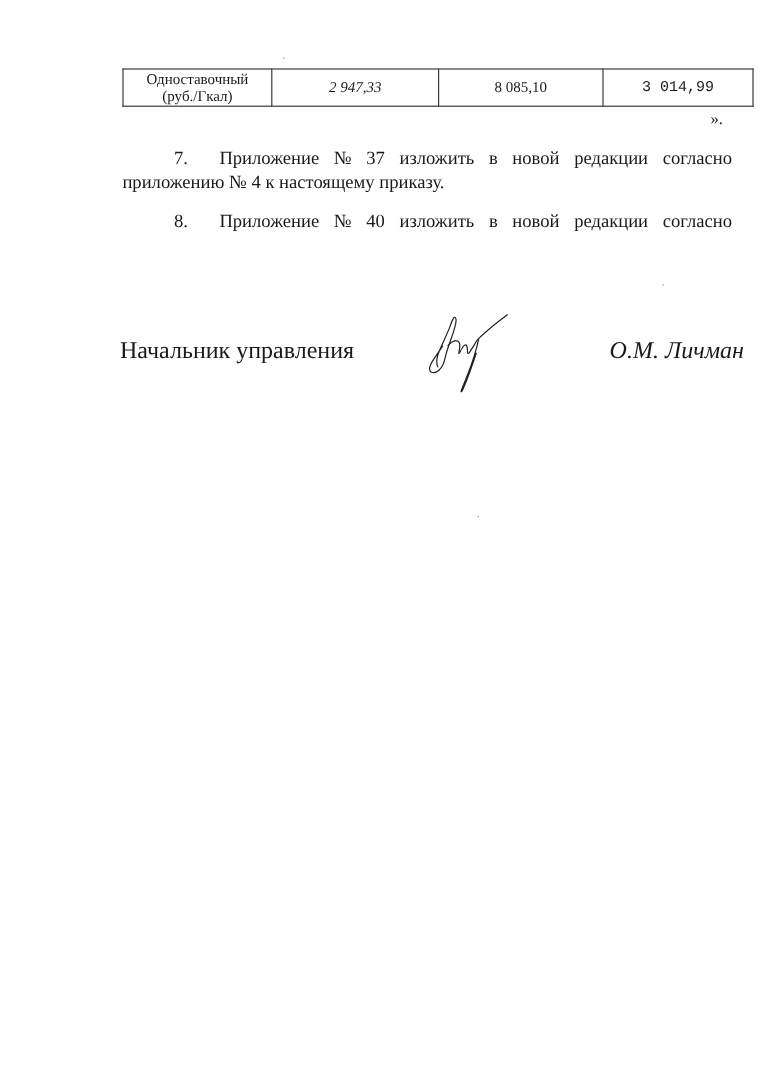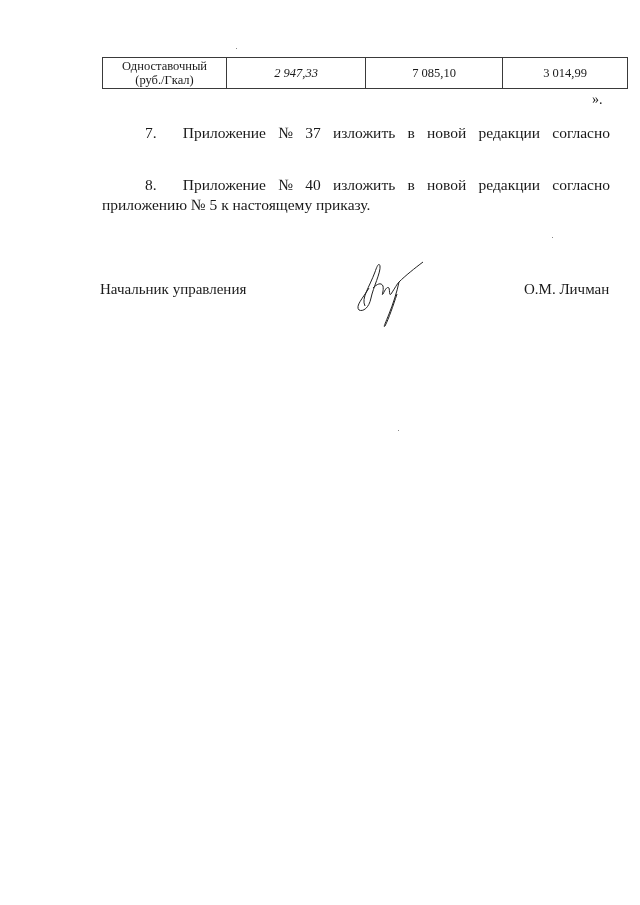--- a/index.html
+++ b/index.html
@@ -33,21 +33,21 @@
       border: 1px solid #3a3a3a;
       text-align: center;
       vertical-align: middle;
       font-size: 12.5px;
       line-height: 14px;
       padding: 0 2px;
     }
     .tariff-table td.c0 { width: 119px; }
     .tariff-table td.c1 { width: 134px; font-style: italic; }
     .tariff-table td.c2 { width: 132px; }
-    .tariff-table td.c3 { width: 120px; }
+    .tariff-table td.c3 { width: 120px; font-family: Liberation Mono, monospace; }
     .closing-quote {
       position: absolute;
       left: 592px;
       top: 92px;
       font-size: 14px;
     }
     .paragraph {
       position: absolute;
       left: 102px;
       width: 508px;
@@ -60,25 +60,25 @@
       padding-left: 43px;
       white-space: nowrap;
     }
     .para-line1 .num { margin-right: 14px; }
     .para-line2 { white-space: nowrap; }
     .p7 { top: 123px; }
     .p8 { top: 175px; }
     .sig-row {
       position: absolute;
       top: 281px;
-      font-size: 15px;
+      font-size: 20px;
       white-space: nowrap;
     }
     .sig-title { left: 100px; }
-    .sig-name { left: 524px; }
+    .sig-name { left: 508px; font-style: italic; }
     .signature {
       position: absolute;
       left: 343px;
       top: 258px;
       width: 95px;
       height: 72px;
     }
     .speck {
       position: absolute;
       width: 1px; height: 1px;
@@ -95,55 +95,55 @@
   <span class="speck" style="left:398px;top:430px;"></span>
 
   <table class="tariff-table">
     <tbody>
         <tr>
       <td class="c0">
         <div>Одноставочный</div>
         <div>(руб./Гкал)</div>
       </td>
       <td class="c1">2 947,33</td>
-      <td class="c2">7 085,10</td>
+      <td class="c2">8 085,10</td>
       <td class="c3">3 014,99</td>
     </tr>
   </tbody>
     </table>
 
   <div class="closing-quote">».</div>
 
   <div class="paragraph p7">
     <div class="para-line1">
       <span class="num">7.</span>
       <span>Приложение</span>
       <span>№</span>
       <span>37</span>
       <span>изложить</span>
       <span>в</span>
       <span>новой</span>
       <span>редакции</span>
       <span>согласно</span>
     </div>
+    <div class="para-line2">приложению № 4 к настоящему приказу.</div>
   </div>
 
   <div class="paragraph p8">
     <div class="para-line1">
       <span class="num">8.</span>
       <span>Приложение</span>
       <span>№</span>
       <span>40</span>
       <span>изложить</span>
       <span>в</span>
       <span>новой</span>
       <span>редакции</span>
       <span>согласно</span>
     </div>
-    <div class="para-line2">приложению № 5 к настоящему приказу.</div>
   </div>
 
   <div class="sig-row sig-title">Начальник управления</div>
 
   <svg class="signature" viewBox="0 0 95 72">
     <path d="M22 48 C18 40, 26 30, 32 14 C34 8, 36 4, 37 8 C38 14, 30 30, 28 40 C26 50, 20 54, 16 52 C12 48, 20 40, 26 30" fill="none" stroke="#222" stroke-width="1"></path>
     <path d="M30 30 C34 26, 38 24, 40 28 C41 34, 38 38, 40 36 C42 32, 44 28, 46 30 C47 34, 46 38, 48 36 C52 30, 54 26, 56 24" fill="none" stroke="#222" stroke-width="1"></path>
     <path d="M56 24 C62 18, 72 10, 80 4" fill="none" stroke="#222" stroke-width="1"></path>
     <path d="M56 24 C54 34, 50 46, 46 56 C42 66, 40 70, 42 68 C46 60, 50 48, 54 36" fill="none" stroke="#222" stroke-width="1"></path>
   </svg>

